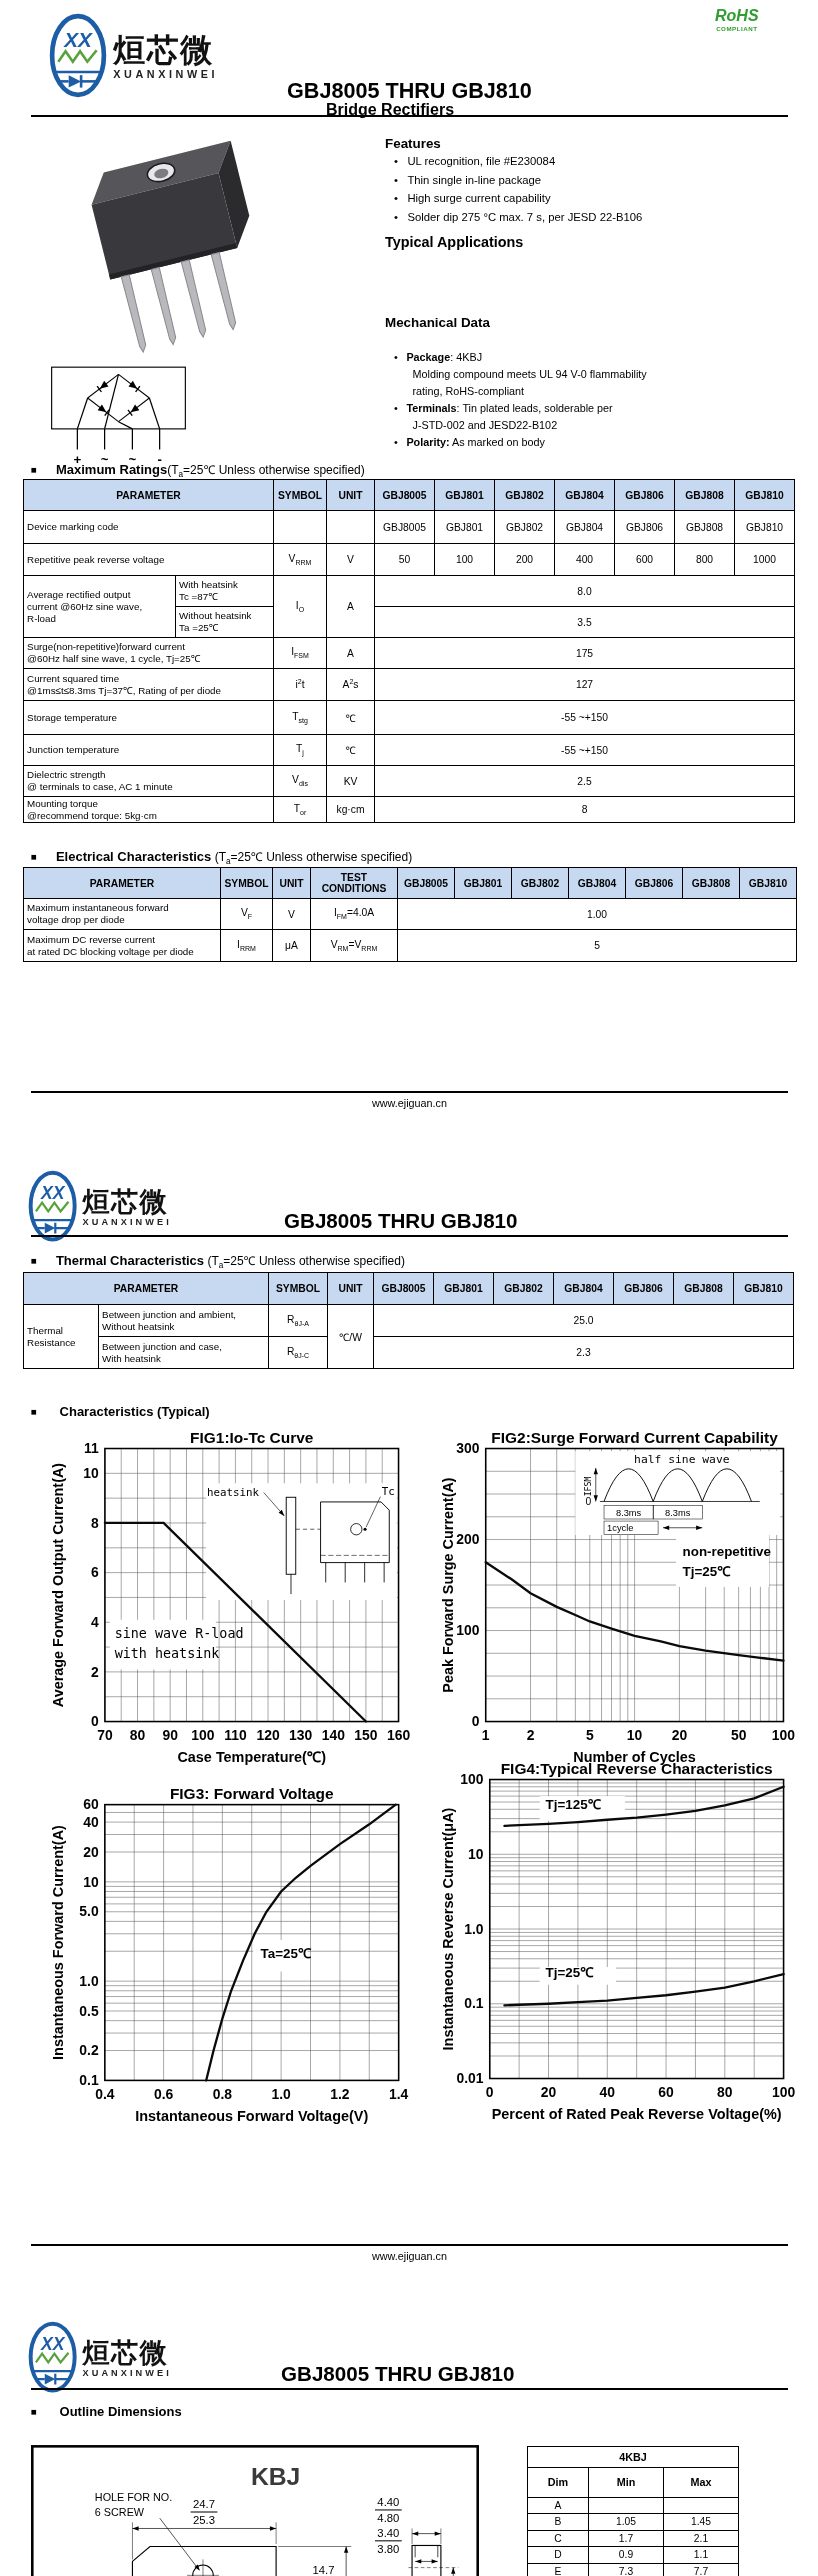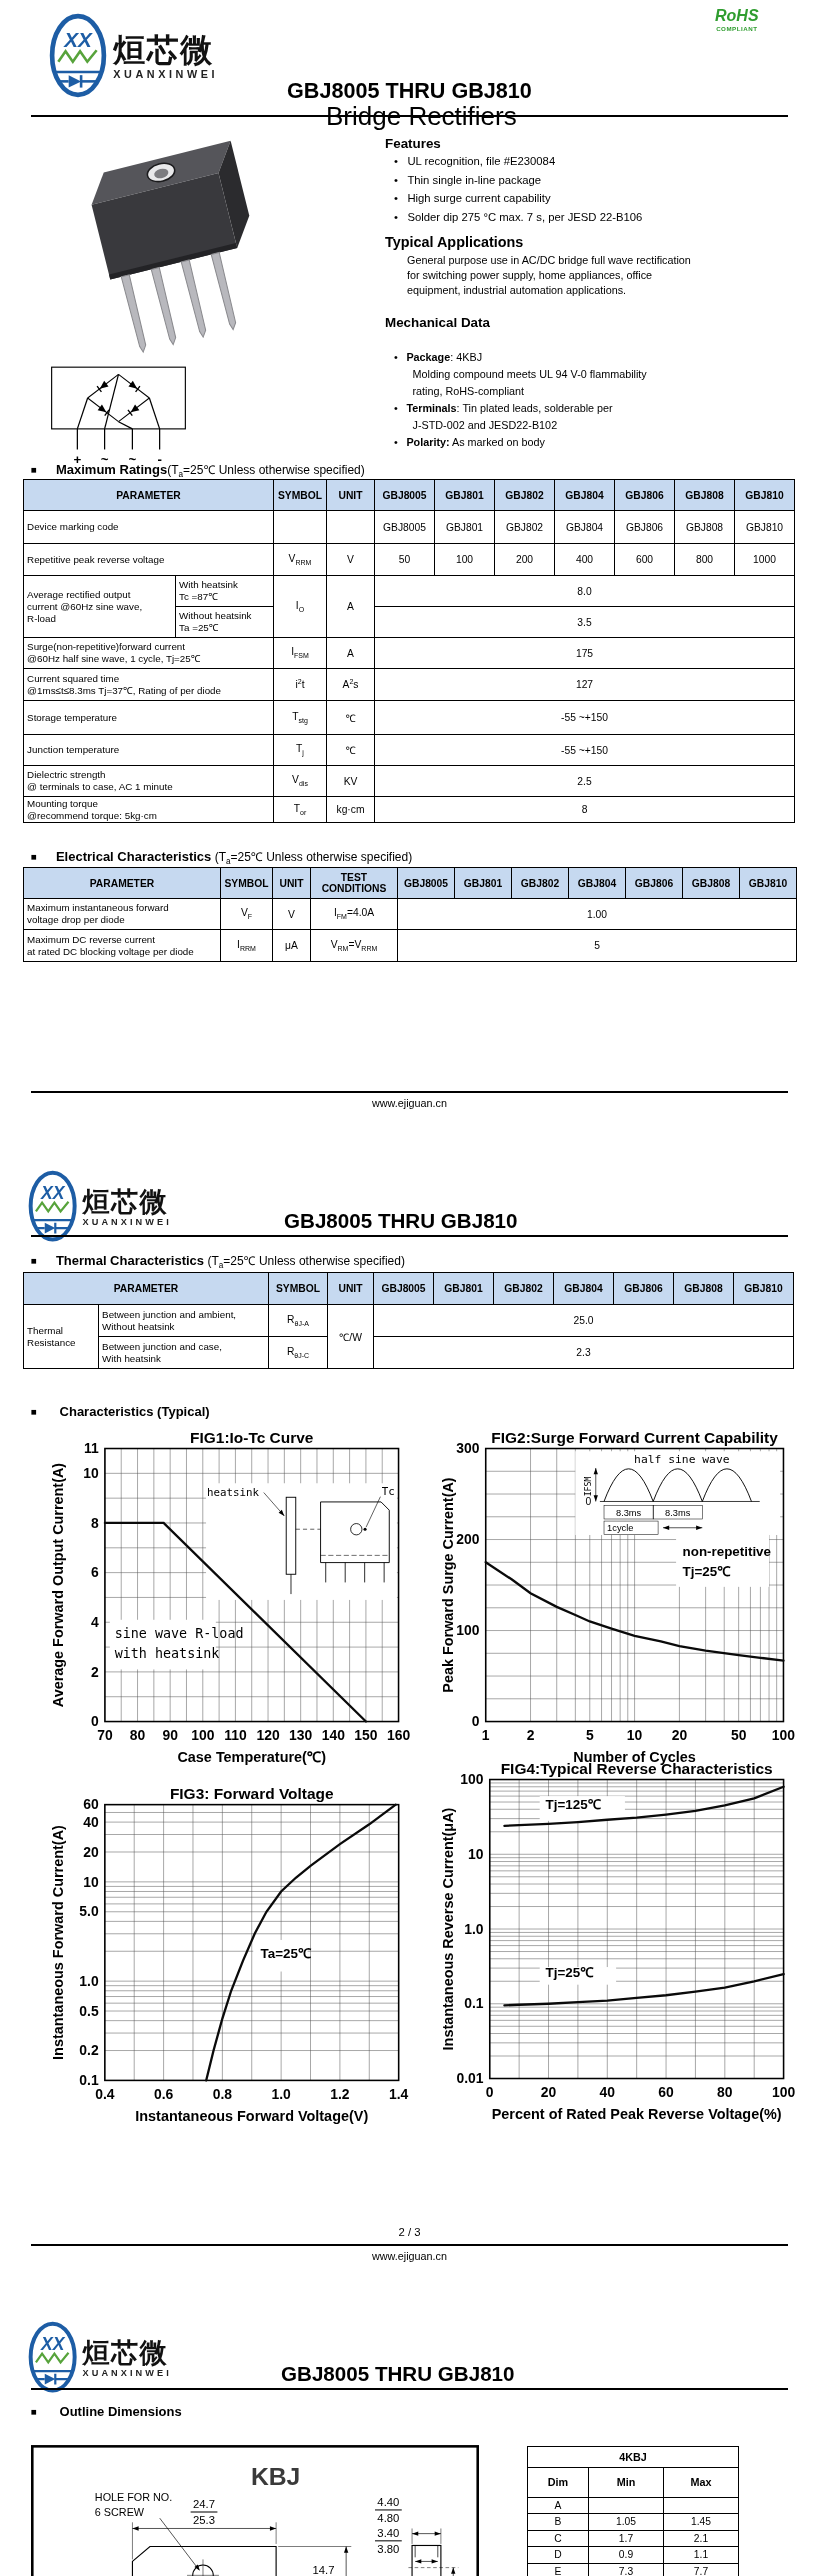--- a/index.html
+++ b/index.html
@@ -10,21 +10,21 @@
   .hr.thin{height:1.5px;}
   
   .logo{position:absolute;display:flex;align-items:center;gap:6.2px;transform-origin:0 0;}
   .logo-cn{font-size:32px;font-weight:bold;letter-spacing:1.5px;line-height:34px;color:#111;}
   .logo-en{font-size:10.8px;font-weight:bold;letter-spacing:3.6px;color:#222;margin-top:1px;}
   .doc-title{position:absolute;font-weight:bold;white-space:nowrap;}
   .rohs{position:absolute;text-align:center;}
   .rohs-t{color:#2f9d2f;font-size:16px;font-weight:bold;font-style:italic;line-height:16.5px;}
   .rohs-s{color:#2f9d2f;font-size:6.2px;font-weight:bold;letter-spacing:0.5px;}
   
-  .h-big{position:absolute;font-size:26px;font-weight:normal;}
+  .h-big{position:absolute;font-size:16px;font-weight:bold;}
   .h-med{position:absolute;font-size:13.4px;font-weight:bold;}
   .feat{position:absolute;font-size:11.3px;line-height:18.5px;white-space:nowrap;}
   .feat .blt{display:inline-block;width:13.4px;}
   .para{position:absolute;font-size:10.8px;line-height:15px;white-space:nowrap;}
   .mech{position:absolute;font-size:10.8px;line-height:17px;white-space:nowrap;}
   .mech .ind{padding-left:18.5px;}
   .mech .blt{display:inline-block;width:12.4px;}
   
   .sec{position:absolute;white-space:nowrap;font-size:13px;}
   .sec .m{font-size:9.8px;vertical-align:1.5px;margin-right:1px;}
@@ -134,25 +134,20 @@
 
   <div class="h-big" style="left:326px;top:101px;">Bridge Rectifiers</div>
   <div class="h-med" style="left:385px;top:136px;">Features</div>
   <div class="feat" style="left:394px;top:152px;">
     <div><span class="blt">•</span><span>UL recognition, file #E230084</span></div>
     <div><span class="blt">•</span><span>Thin single in-line package</span></div>
     <div><span class="blt">•</span><span>High surge current capability</span></div>
     <div><span class="blt">•</span><span>Solder dip 275 °C max. 7 s, per JESD 22-B106</span></div>
   </div>
   <div class="h-med" style="left:385px;top:234px;font-size:14.4px;">Typical Applications</div>
-  <div class="para" style="left:407px;top:253px;">
-    <div>General purpose use in AC/DC bridge full wave rectification</div>
-      <div>for switching power supply, home appliances, office</div>
-      <div>equipment, industrial automation applications.</div>
-  </div>
   <div class="h-med" style="left:385px;top:315px;">Mechanical Data</div>
   <div class="mech" style="left:394px;top:333px;margin-top:16px;">
     <div><span class="blt">•</span><b>Package</b><span>: 4KBJ</span></div>
     <div class="ind">Molding compound meets UL 94 V-0 flammability</div>
     <div class="ind">rating, RoHS-compliant</div>
     <div><span class="blt">•</span><b>Terminals</b><span>: Tin plated leads, solderable  per</span></div>
     <div class="ind">J-STD-002 and JESD22-B102</div>
     <div><span class="blt">•</span><b>Polarity:</b><span> As marked on body</span></div>
   </div>
 
@@ -412,21 +407,20 @@
       <td class="c sym"><span>R</span><sub>θJ-C</sub></td>
       <td colspan="7" class="c">2.3</td>
     </tr>
   </tbody>
     </table>
 
   <div class="sec" style="left:31px;top:1404px;">
     <span class="m">■</span> <span class="t">Characteristics (Typical)</span>
   </div>
 
-  <div class="pgno" style="top:2226px;">2 / 3</div>
   <div class="hr thin" style="left:31px;top:2244px;width:757px;"></div>
   <div class="site" style="top:2250px;">www.ejiguan.cn</div>
 
   <div class="logo" style="left:28px;top:2321px;transform:scale(0.85);">
     <svg width="58" height="86" viewBox="0 0 112 166">
       <ellipse cx="56" cy="82" rx="50" ry="76" fill="#fff" stroke="#1d5da5" stroke-width="9"></ellipse>
       <text x="56" y="66" text-anchor="middle" font-size="40" font-weight="bold" font-style="italic" fill="#1d5da5">XX</text>
       <polyline points="18,94 32,74 46,94 60,74 74,94 92,72" stroke="#57a33b" stroke-width="5" fill="none"></polyline>
       <line x1="12" y1="114" x2="100" y2="114" stroke="#1d5da5" stroke-width="5"></line>
       <polygon points="38,120 38,144 62,132" fill="#1d5da5"></polygon>

